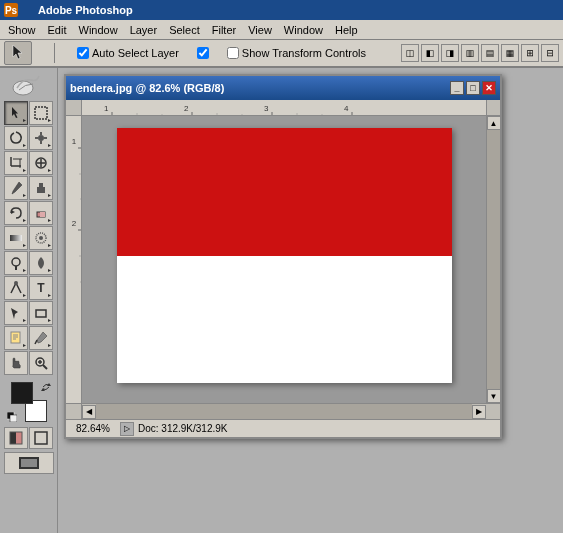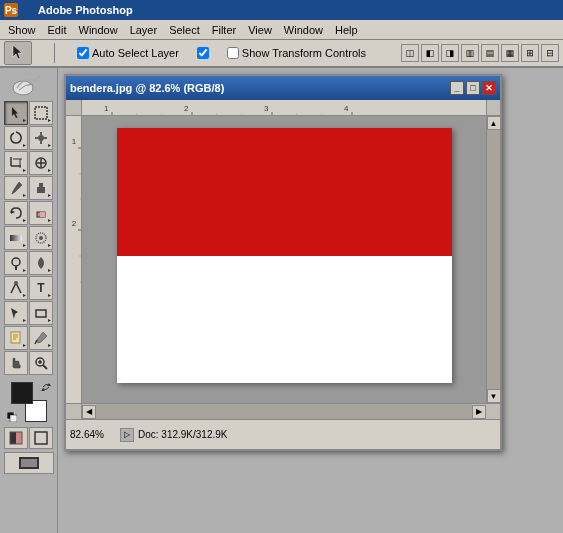--- a/index.html
+++ b/index.html
@@ -258,28 +258,29 @@
       cursor: pointer;
     }
     .scroll-track {
       flex: 1;
       width: 100%;
       background: #a8a49c;
     }
 
     
     #doc-status {
-      height: 30px;
+      height: 18px;
       background: #d4d0c8;
       border-top: 1px solid #888;
       display: flex;
       align-items: center;
       padding: 0 4px;
       gap: 4px;
       font-size: 10px;
+      text-align: center;
     }
     .status-zoom {
       min-width: 46px;
       color: #000;
     }
     .status-doc-icon {
       width: 14px;
       height: 14px;
       background: #b0b0b0;
       border: 1px solid #888;

